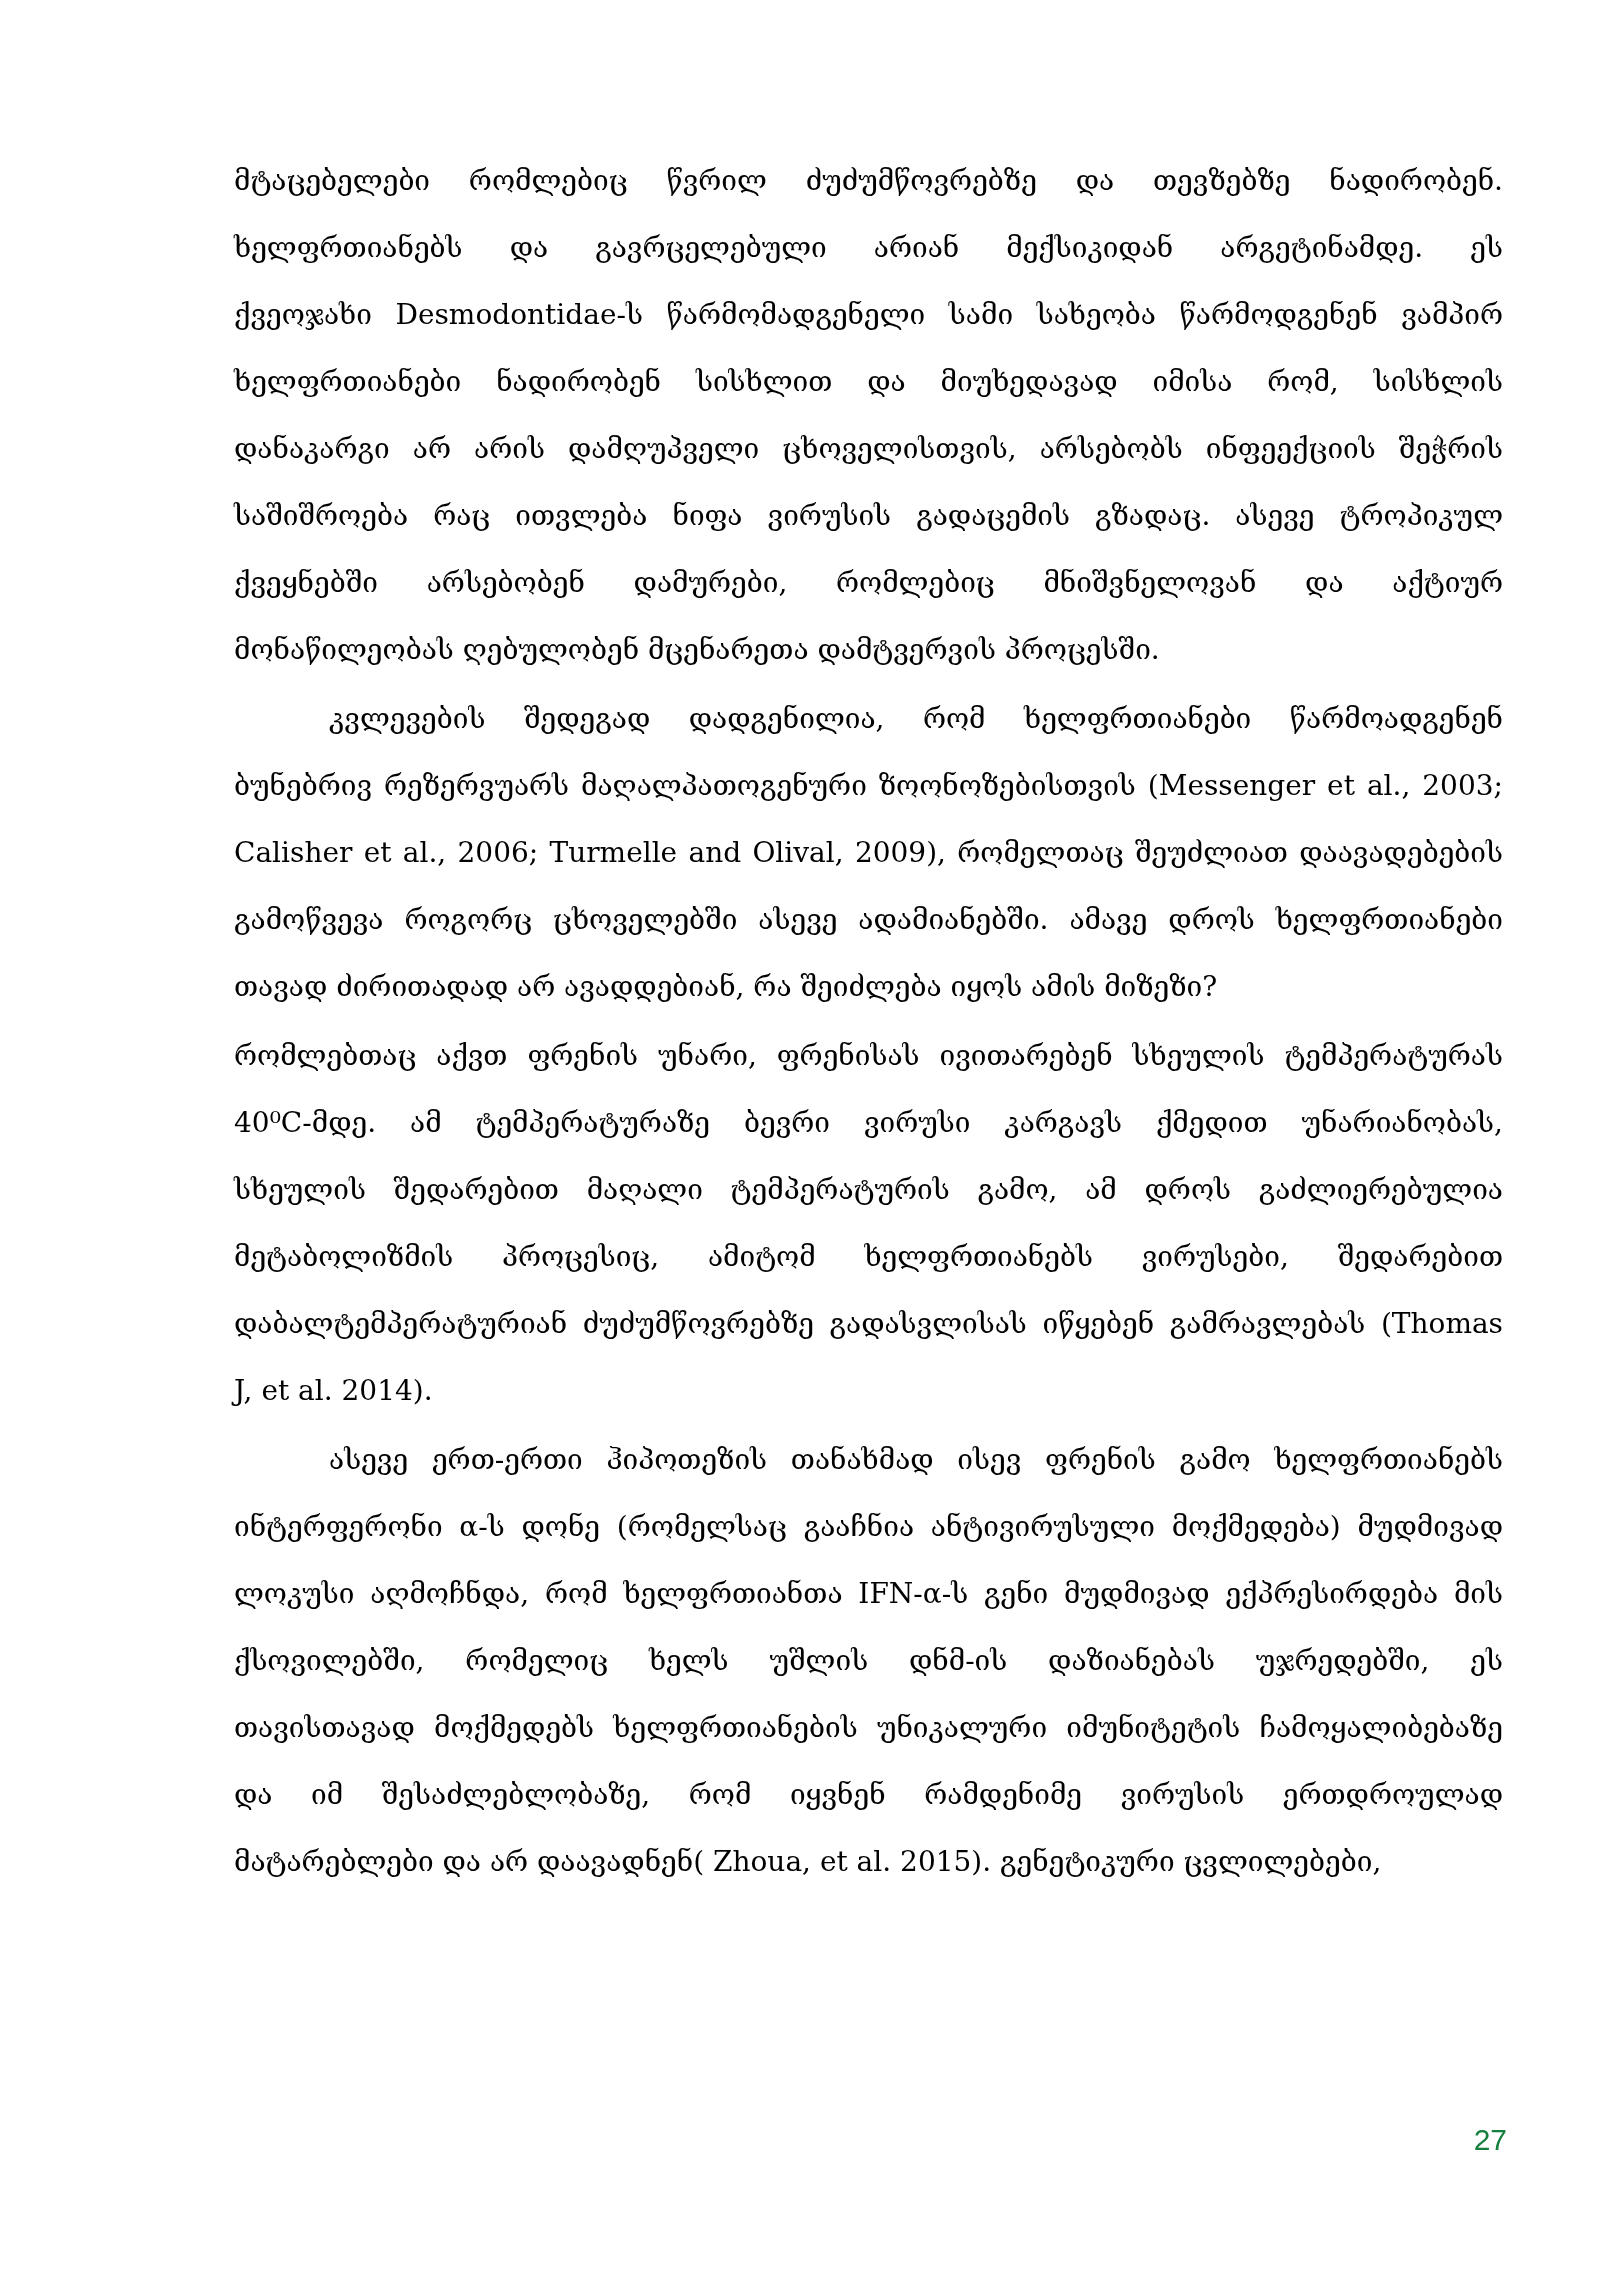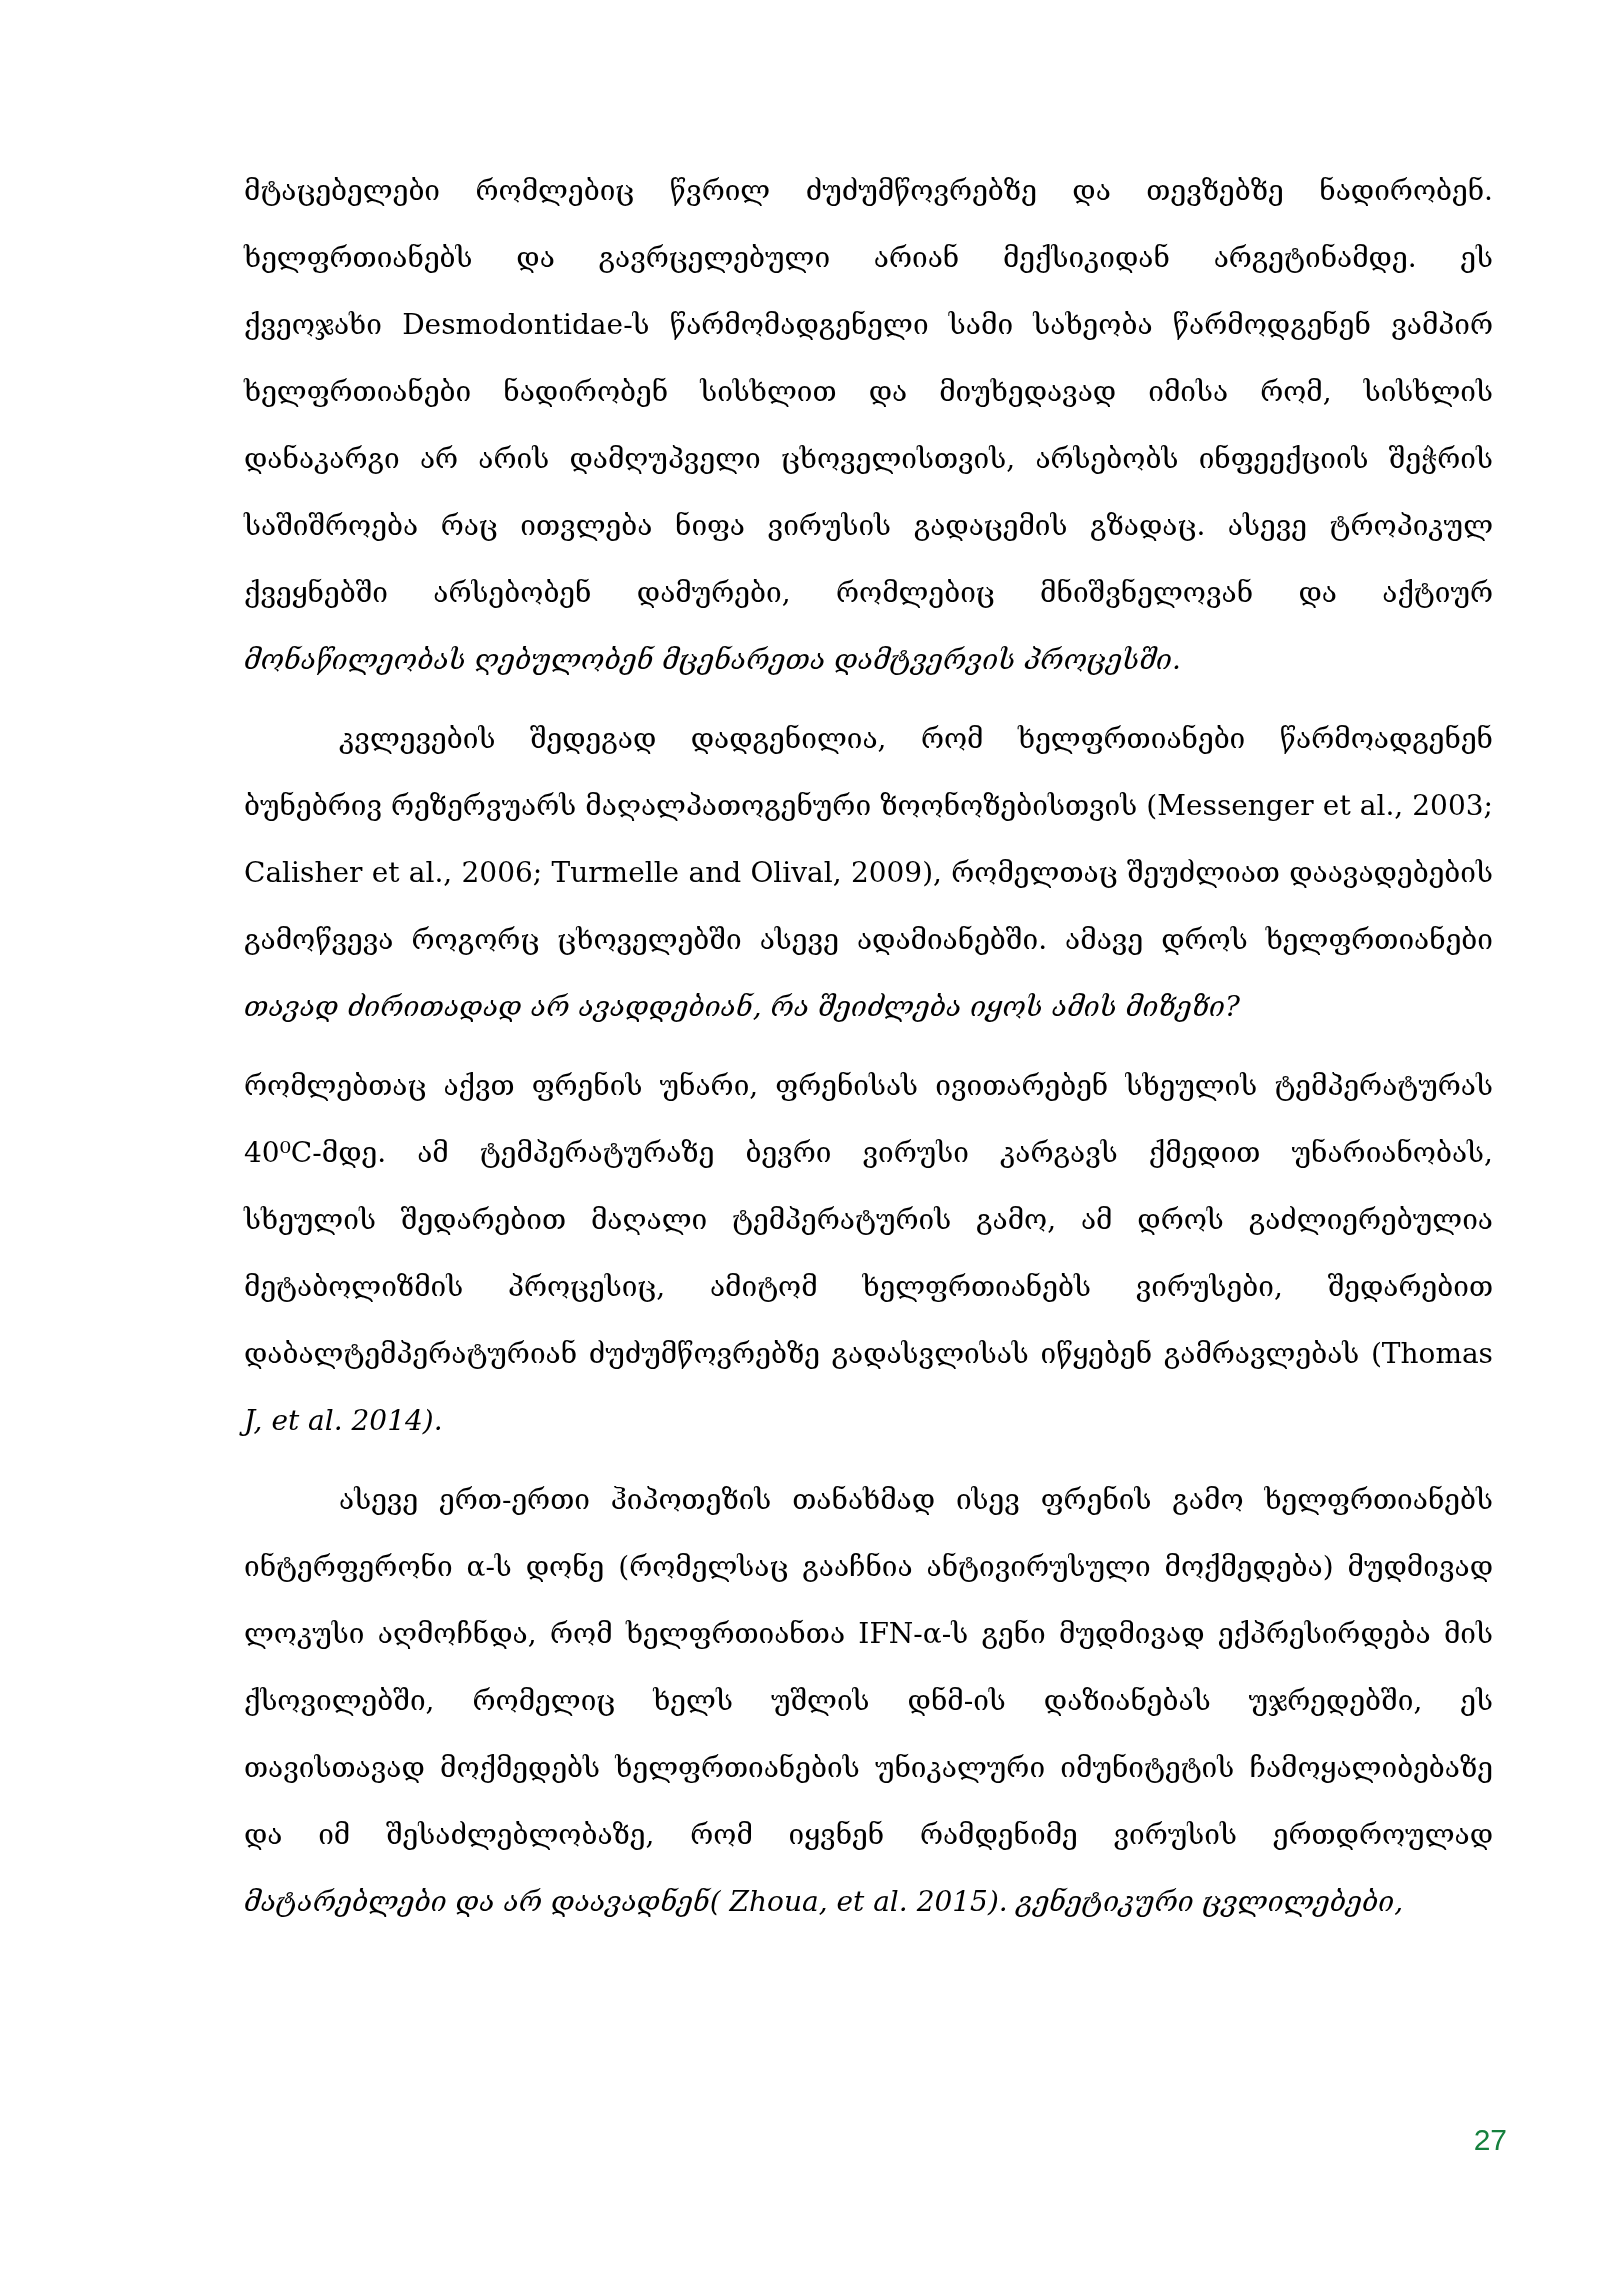--- a/index.html
+++ b/index.html
@@ -18,32 +18,31 @@
   }
   .text-block {
     position: absolute;
     left: 232px;
     right: 118px;
     top: 145px;
     font-size: 28px;
     line-height: 67px;
   }
   .para {
-    margin: 12px;
+    margin: 2px;
     padding: 0;
   }
   .line {
     display: block;
     text-align: justify;
     text-align-last: justify;
     white-space: normal;
   }
   .line.para-last {
     text-align-last: left;
-    font-style: italic;
   }
   .line.indent {
     text-indent: 95px;
   }
   .page-number {
     position: absolute;
     top: 2121px;
     right: 116px;
     font-family: "Liberation Sans", "DejaVu Sans", sans-serif;
     font-size: 30px;

